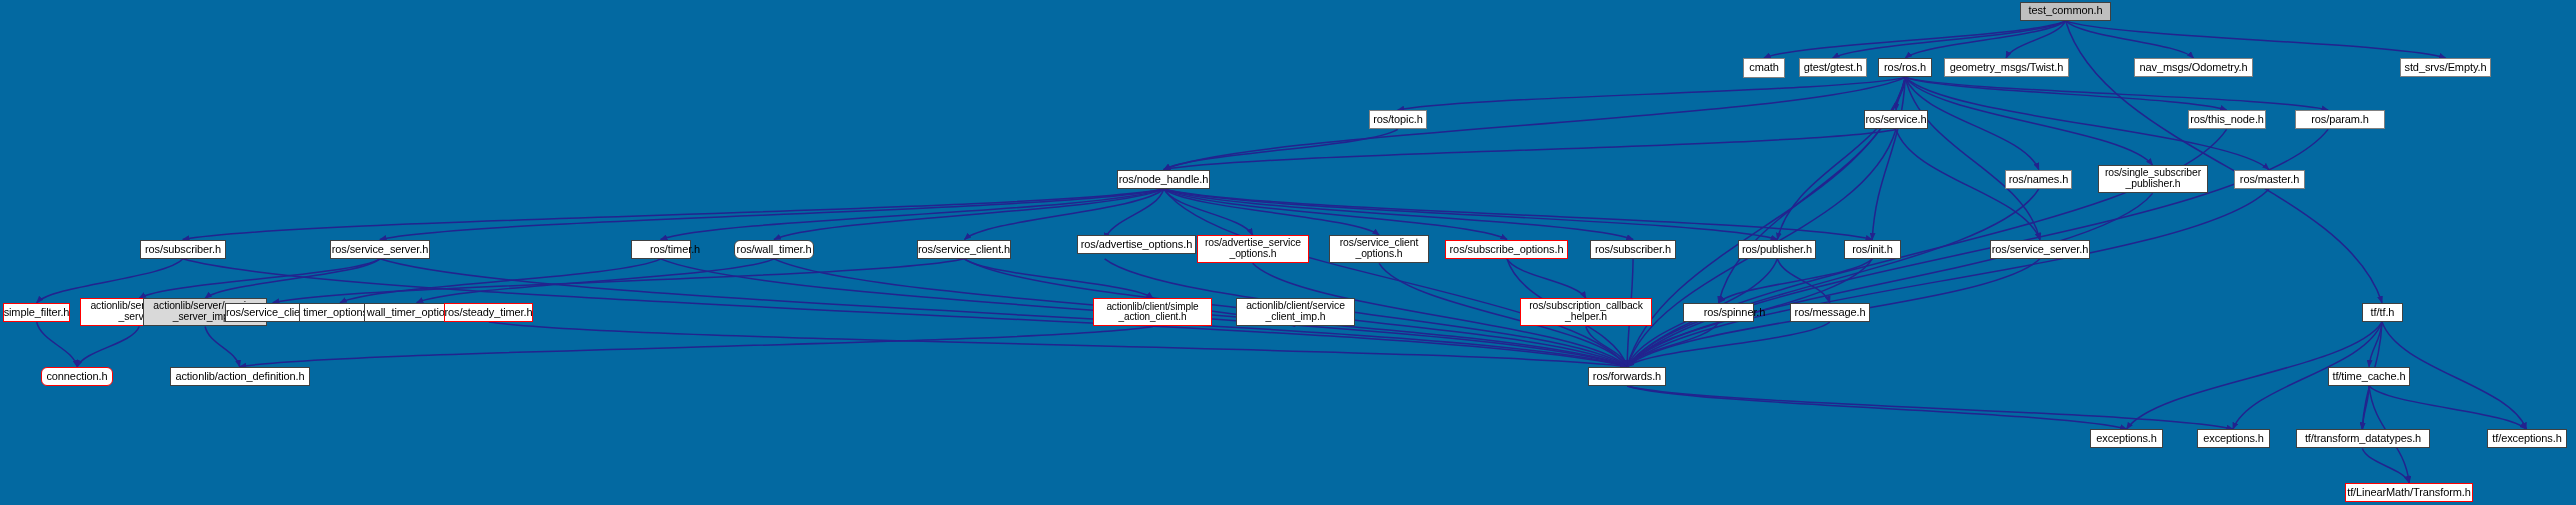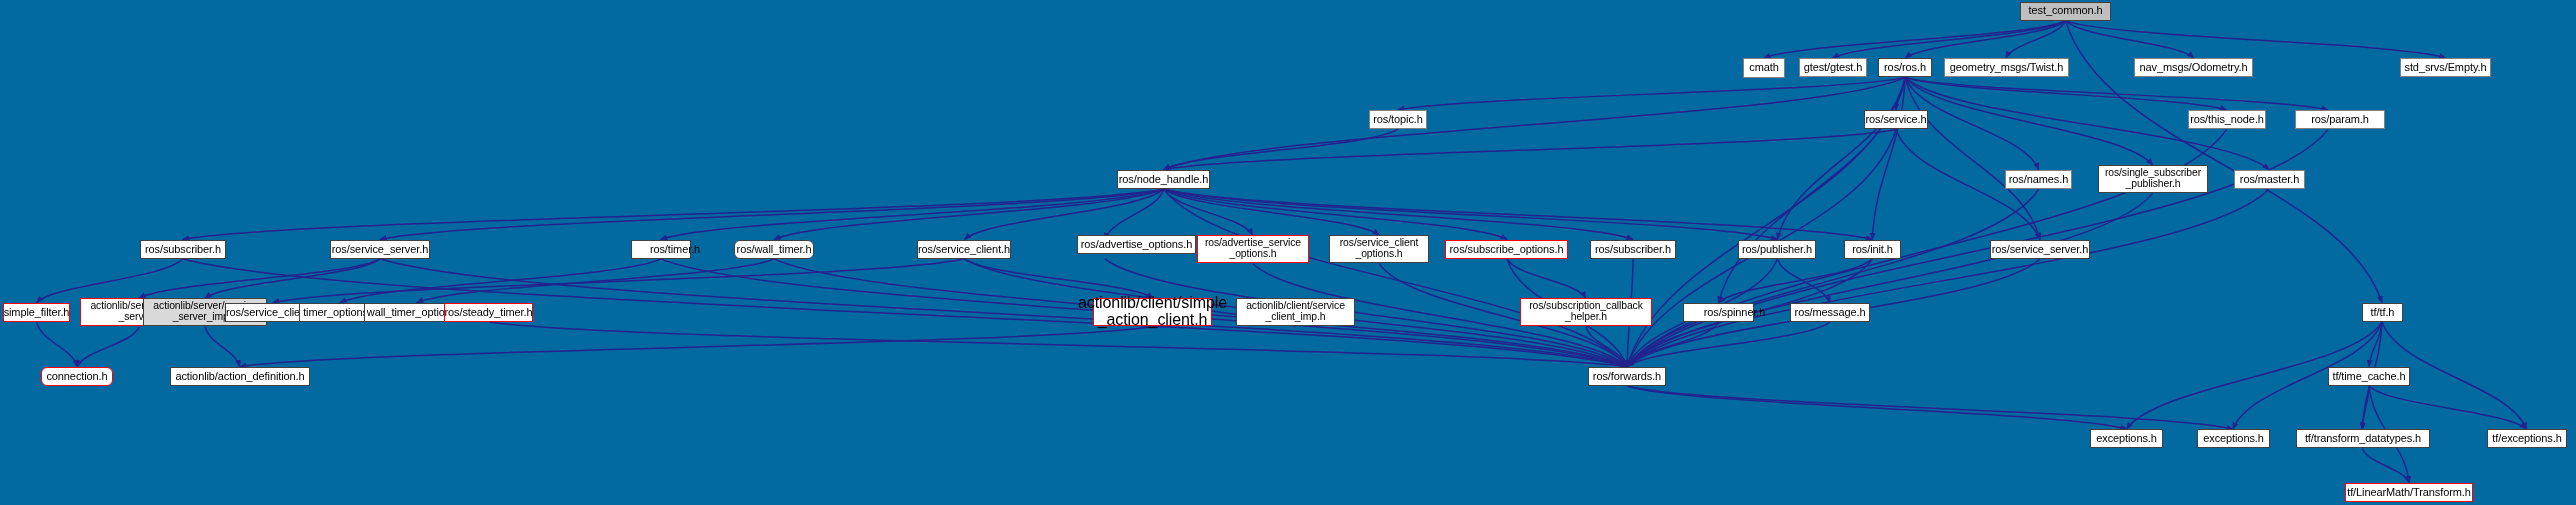--- a/index.html
+++ b/index.html
@@ -148,21 +148,21 @@
       <div class="node dark" style="left: 1990px; top: 240px; width: 100px; height: 19.3px;"><span>ros/service_server.h</span></div>
       <div class="node red" style="left: 3px; top: 303px; width: 67px; height: 19.3px;"><span>simple_filter.h</span></div>
       <div class="node red" style="left: 80px; top: 298px; width: 119px; height: 28px; font-size: 10.4px;"><span>actionlib/server/action
 _server.h</span></div>
       <div class="node gray" style="left: 143px; top: 298px; width: 124px; height: 28px; font-size: 10.4px;"><span>actionlib/server/service
 _server_imp.h</span></div>
       <div class="node dark" style="left: 225px; top: 303px; width: 94px; height: 19.3px;"><span>ros/service_client.h</span></div>
       <div class="node dark" style="left: 299px; top: 303px; width: 82px; height: 19.3px;"><span>timer_options.h</span></div>
       <div class="node dark" style="left: 364px; top: 303px; width: 104px; height: 19.3px;"><span>wall_timer_options.h</span></div>
       <div class="node red" style="left: 444px; top: 303px; width: 89px; height: 19.3px;"><span>ros/steady_timer.h</span></div>
-      <div class="node red" style="left: 1093px; top: 298px; width: 119px; height: 28px; font-size: 16px;"><span>actionlib/client/simple
+      <div class="node red" style="left: 1093px; top: 298px; width: 119px; height: 28px; font-size: 10px;"><span>actionlib/client/simple
 _action_client.h</span></div>
       <div class="node dark" style="left: 1236px; top: 298px; width: 119px; height: 28px; font-size: 10.4px;"><span>actionlib/client/service
 _client_imp.h</span></div>
       <div class="node red" style="left: 1520px; top: 298px; width: 132px; height: 28px; font-size: 10.4px;"><span>ros/subscription_callback
 _helper.h</span></div>
       <div class="node dark" style="left: 1683px; top: 303px; width: 71px; height: 19.3px; padding-left: 32px;"><span>ros/spinner.h</span></div>
       <div class="node dark" style="left: 1790px; top: 303px; width: 80px; height: 19.3px;"><span>ros/message.h</span></div>
       <div class="node dark" style="left: 2362px; top: 303px; width: 41px; height: 19.3px;"><span>tf/tf.h</span></div>
       <div class="node red" style="left: 41px; top: 367px; width: 72px; height: 19.3px; border-radius: 6px;"><span>connection.h</span></div>
       <div class="node dark" style="left: 170px; top: 367px; width: 140px; height: 19.3px;"><span>actionlib/action_definition.h</span></div>

